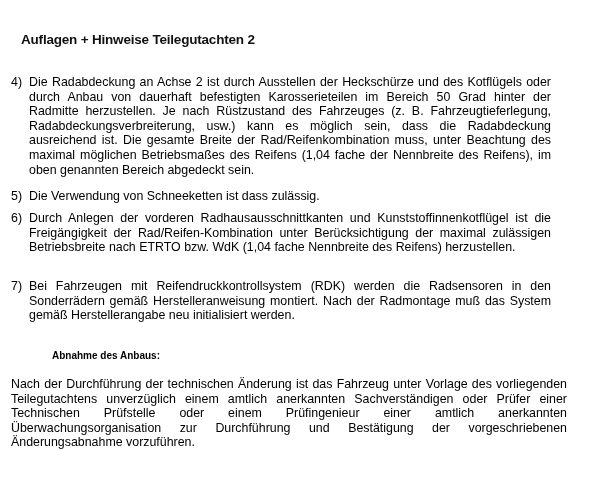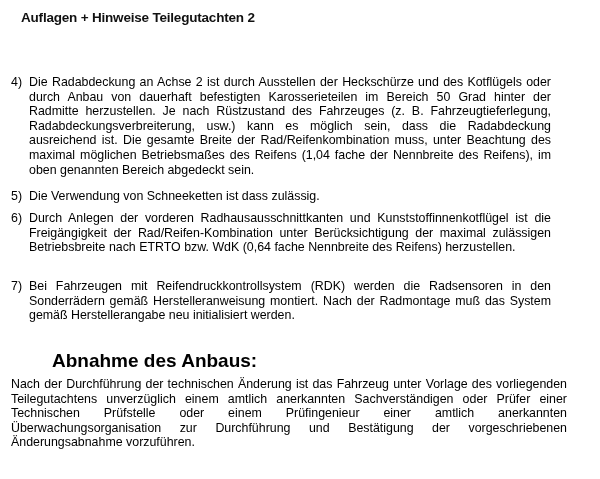--- a/index.html
+++ b/index.html
@@ -1,27 +1,27 @@
 <!DOCTYPE html>
 <html><head>
 <meta charset="utf-8">
 <style>
   html, body { margin: 0; padding: 0; background: #ffffff; }
   body { width: 600px; height: 479px; overflow: hidden; position: relative; color: #000; }
   .title {
-    position: absolute; left: 21px; top: 10px;
+    position: absolute; left: 21px; top: 32px;
     font-family: "Liberation Sans", sans-serif; font-weight: bold; font-size: 13.5px;
     letter-spacing: -0.2px; color: #111;
   }
   .item { position: absolute; left: 0; width: 600px; font-family: "Liberation Sans", sans-serif; font-size: 12.4px; line-height: 14.6px; }
   .num { position: absolute; left: 11px; top: 0; }
   .txt { position: absolute; left: 29px; width: 522px; text-align: justify; text-align-last: left; }
   .heading {
     position: absolute; left: 52px; top: 350px;
-    font-family: "Liberation Sans", sans-serif; font-weight: bold; font-size: 19px;
+    font-family: "Liberation Sans", sans-serif; font-weight: bold; font-size: 10px;
   }
   .para {
     position: absolute; left: 11px; top: 377px; width: 556px;
     font-family: "Liberation Sans", sans-serif; font-size: 12.4px; line-height: 14.6px;
     text-align: justify; text-align-last: left;
   }
 </style>
 </head>
 <body>
 
@@ -32,21 +32,21 @@
   <div class="txt">Die Radabdeckung an Achse 2 ist durch Ausstellen der Heckschürze und des Kotflügels oder durch Anbau von dauerhaft befestigten Karosserieteilen im Bereich 50 Grad hinter der Radmitte herzustellen. Je nach Rüstzustand des Fahrzeuges (z. B. Fahrzeugtieferlegung, Radabdeckungsverbreiterung, usw.) kann es möglich sein, dass die Radabdeckung ausreichend ist. Die gesamte Breite der Rad/Reifenkombination muss, unter Beachtung des maximal möglichen Betriebsmaßes des Reifens (1,04 fache der Nennbreite des Reifens), im oben genannten Bereich abgedeckt sein.</div>
 </div>
 
 <div class="item" style="top:189px">
   <span class="num">5)</span>
   <div class="txt">Die Verwendung von Schneeketten ist dass zulässig.</div>
 </div>
 
 <div class="item" style="top:211px">
   <span class="num">6)</span>
-  <div class="txt">Durch Anlegen der vorderen Radhausausschnittkanten und Kunststoffinnenkotflügel ist die Freigängigkeit der Rad/Reifen-Kombination unter Berücksichtigung der maximal zulässigen Betriebsbreite nach ETRTO bzw. WdK (0,64 fache Nennbreite des Reifens) herzustellen.</div>
+  <div class="txt">Durch Anlegen der vorderen Radhausausschnittkanten und Kunststoffinnenkotflügel ist die Freigängigkeit der Rad/Reifen-Kombination unter Berücksichtigung der maximal zulässigen Betriebsbreite nach ETRTO bzw. WdK (1,04 fache Nennbreite des Reifens) herzustellen.</div>
 </div>
 
 <div class="item" style="top:279px">
   <span class="num">7)</span>
   <div class="txt">Bei Fahrzeugen mit Reifendruckkontrollsystem (RDK) werden die Radsensoren in den Sonderrädern gemäß Herstelleranweisung montiert. Nach der Radmontage muß das System gemäß Herstellerangabe neu initialisiert werden.</div>
 </div>
 
 <div class="heading">Abnahme des Anbaus:</div>
 <div class="para">Nach der Durchführung der technischen Änderung ist das Fahrzeug unter Vorlage des vorliegenden Teilegutachtens unverzüglich einem amtlich anerkannten Sachverständigen oder Prüfer einer Technischen Prüfstelle oder einem Prüfingenieur einer amtlich anerkannten Überwachungsorganisation zur Durchführung und Bestätigung der vorgeschriebenen Änderungsabnahme vorzuführen.</div>
 

